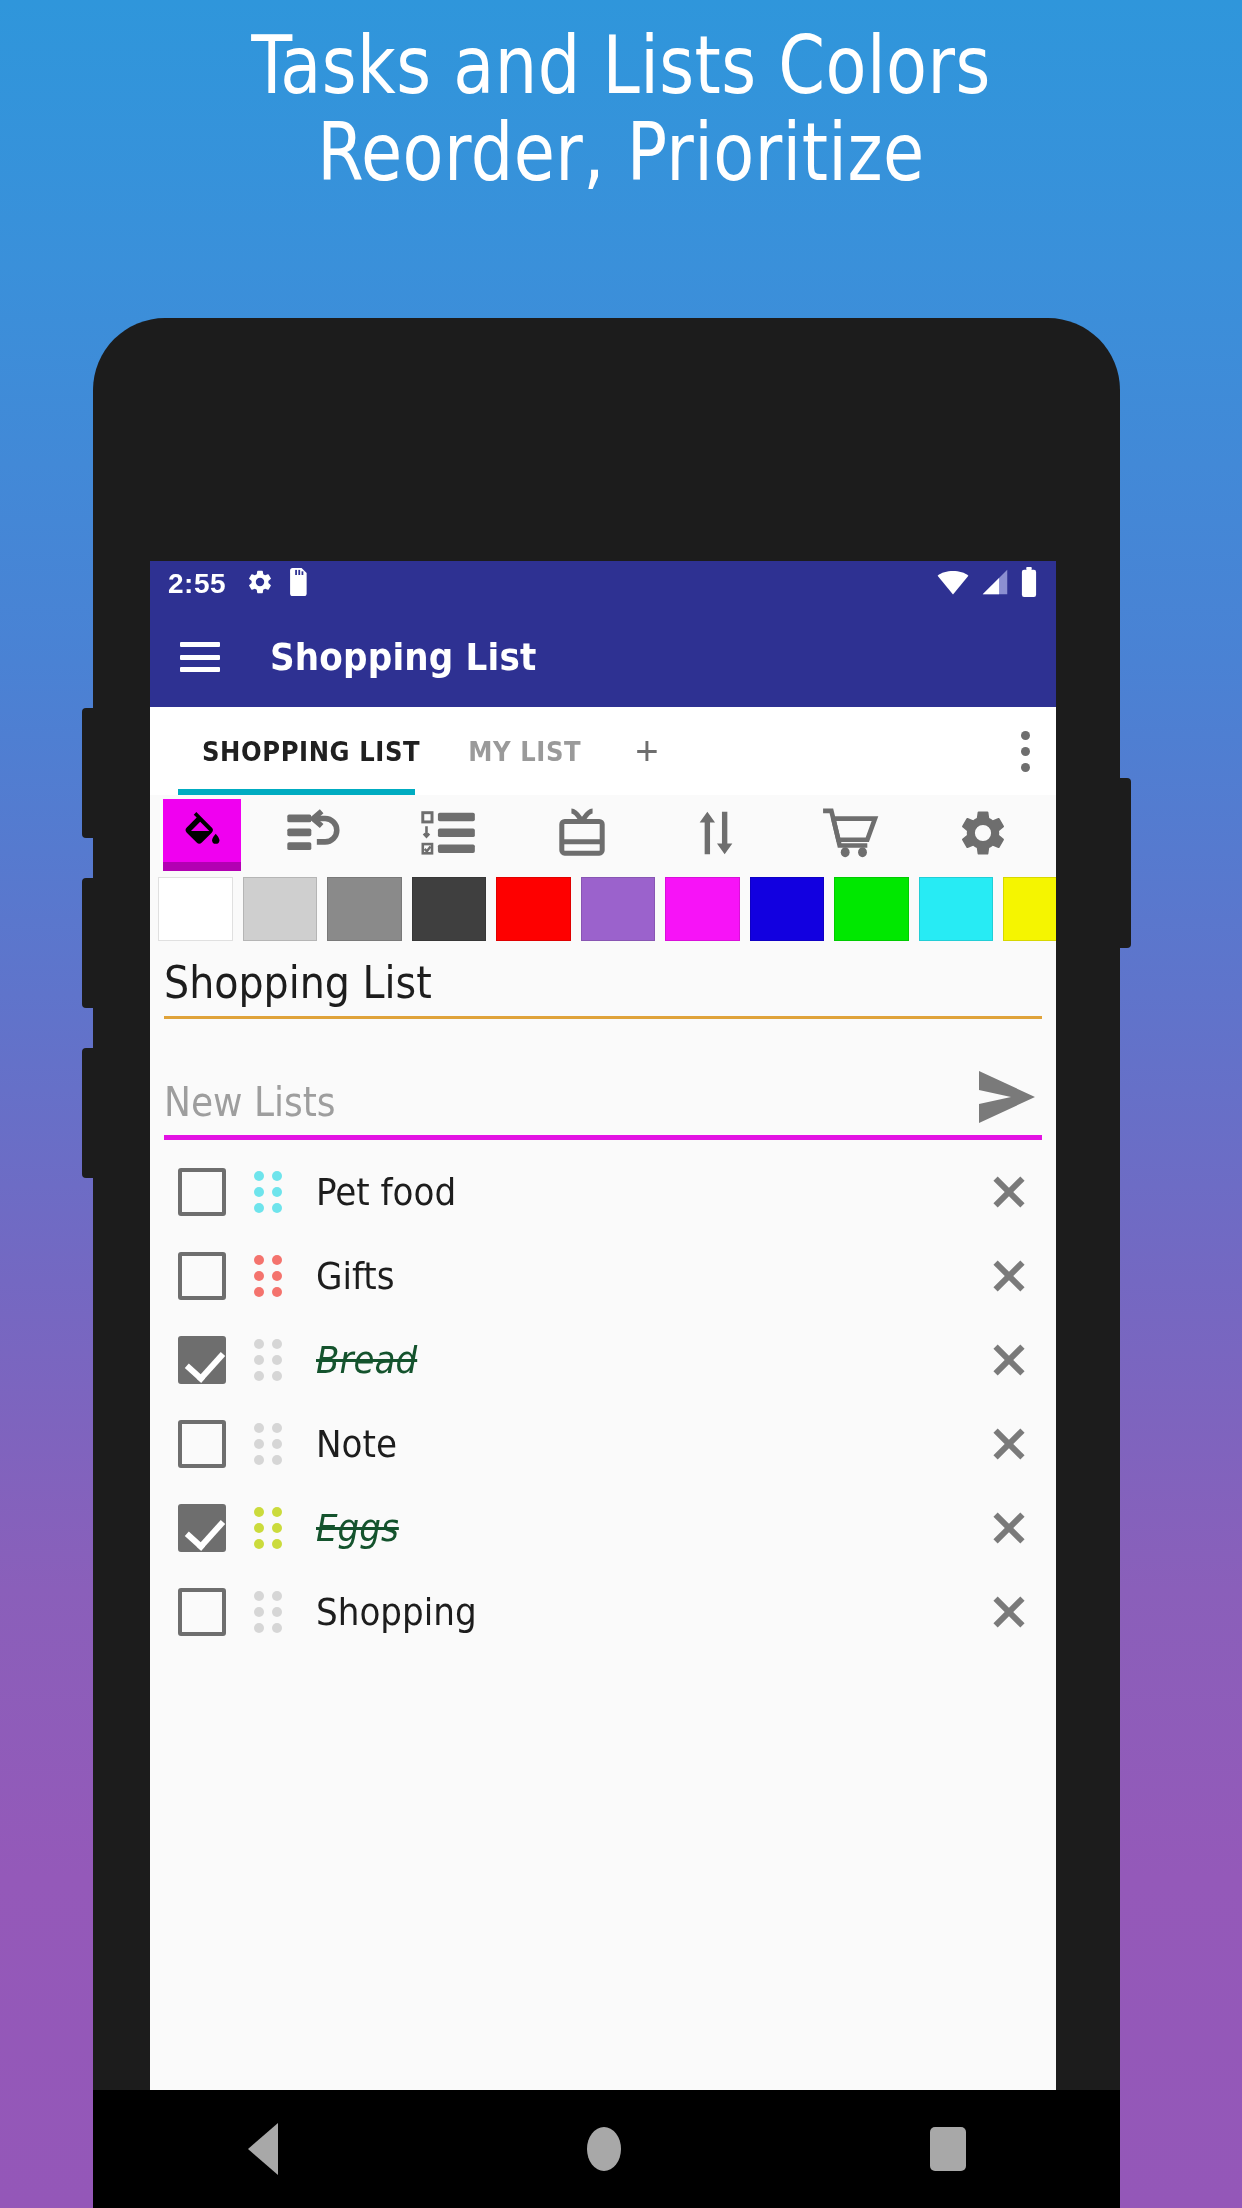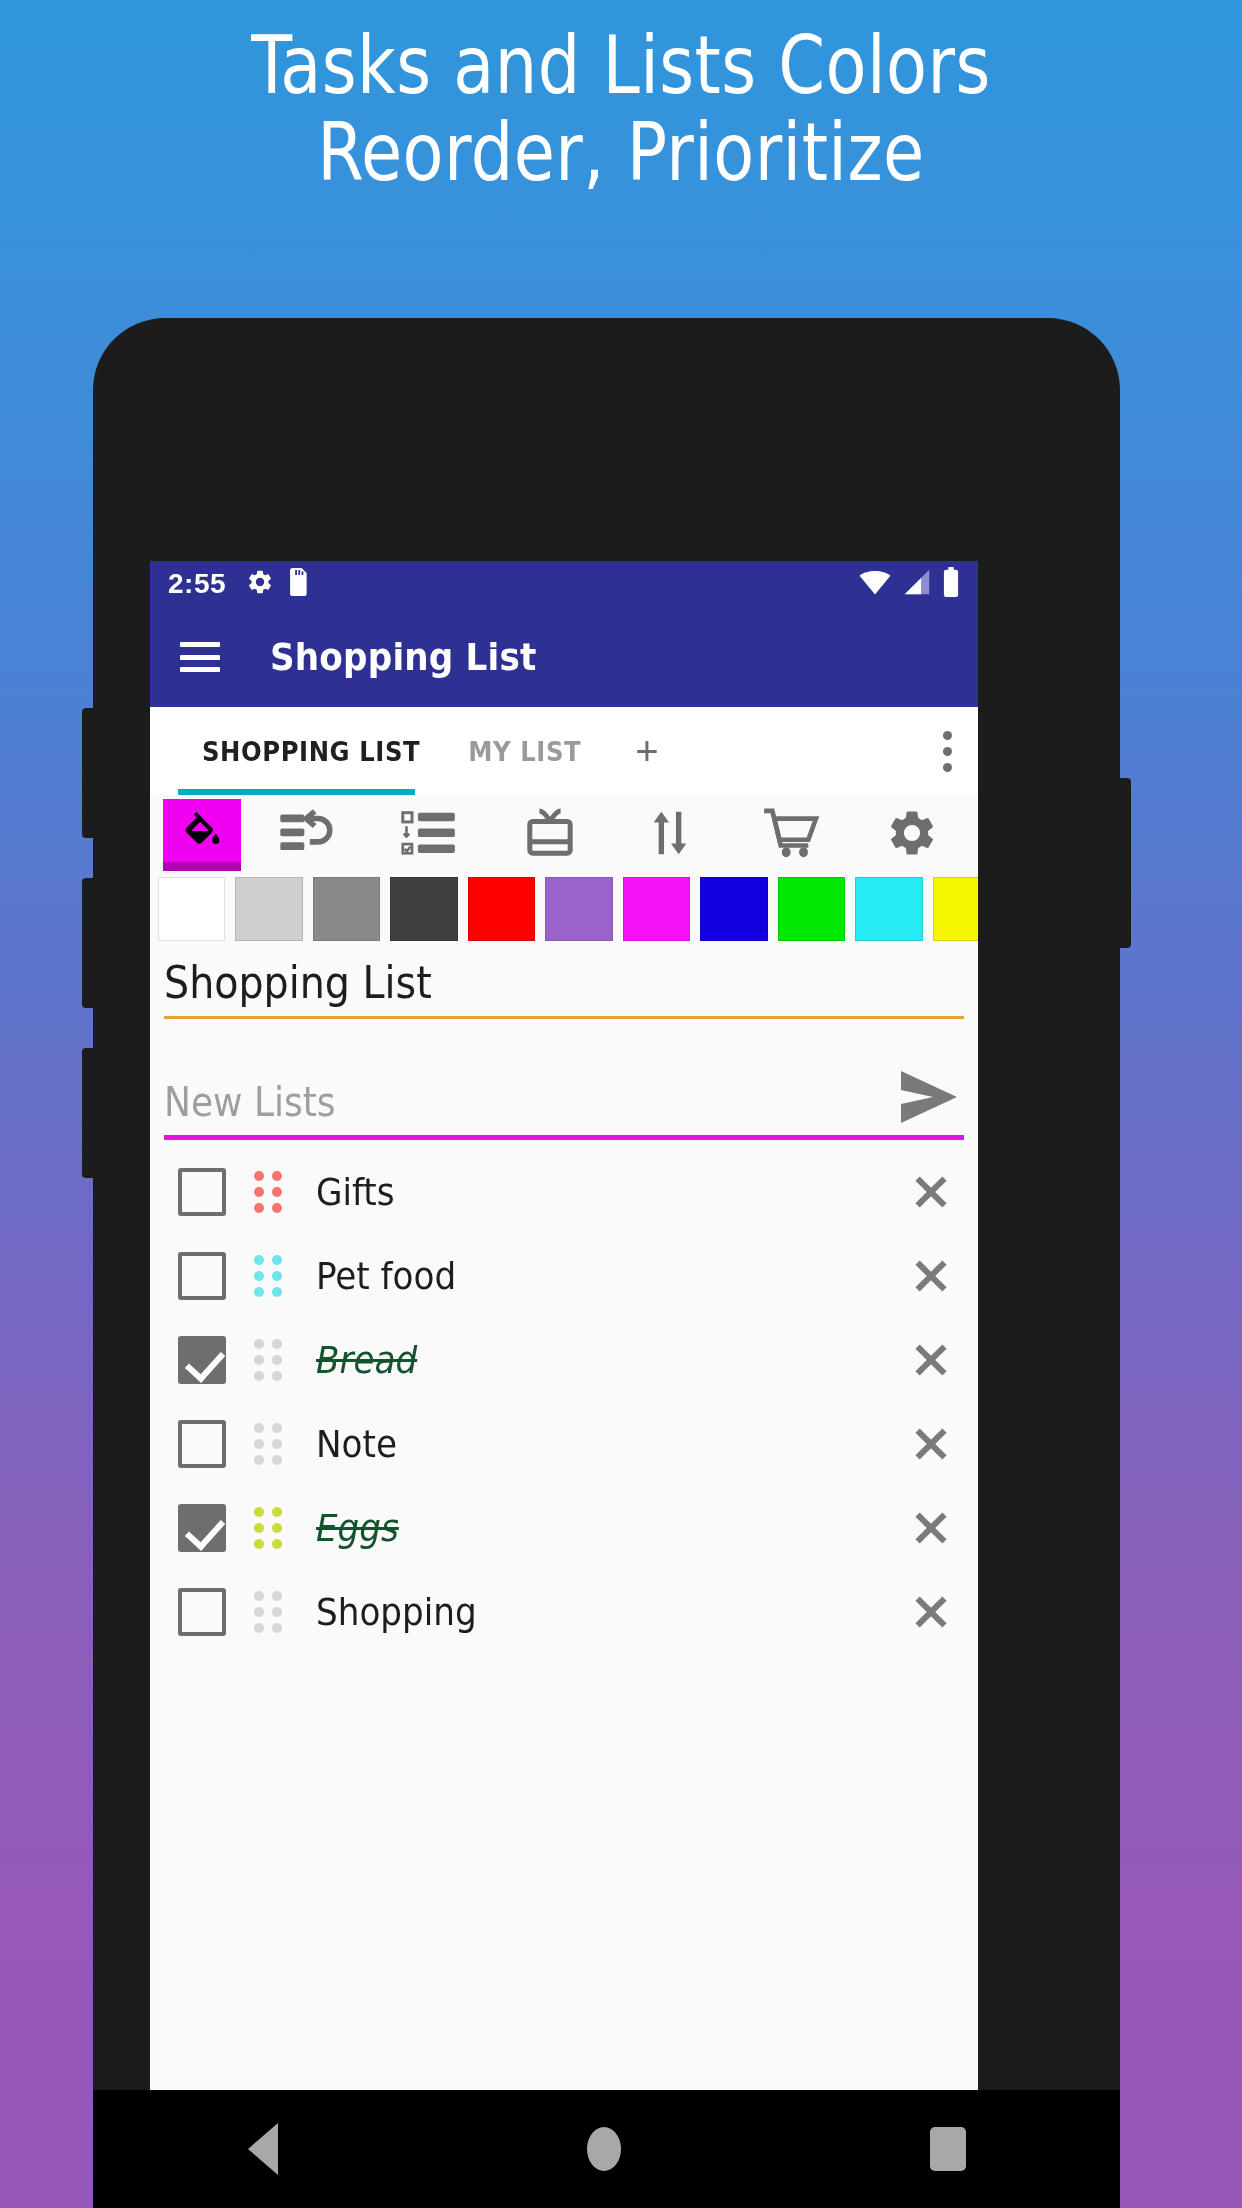--- a/index.html
+++ b/index.html
@@ -49,21 +49,21 @@
   .btn-extra  { top:730px;  height:130px; }
   .btn-power {
     position:absolute; right:-11px; top:460px;
     width:14px; height:170px; background:#1c1c1c;
     border-radius:0 4px 4px 0;
   }
 
   
   .screen {
     position:absolute; left:57px; top:243px;
-    width:828px; height:1647px;
+    width:906px; height:1647px;
     background:#fafafa;
     overflow:hidden;
   }
 
   
   .statusbar {
     height:46px; background:#2e3192;
     display:flex; align-items:center; padding:0 18px;
     color:#fff;
   }
@@ -366,45 +366,45 @@
         </div>
       </div>
       <div class="newnote-underline"></div>
     </div>
 
     <div class="list">
 
       <div class="row">
         <div class="checkbox"></div>
         <div class="drag">
+          <i style="background:#6ee4ec"></i>
+            <i style="background:#6ee4ec"></i>
+          <i style="background:#6ee4ec"></i>
+            <i style="background:#6ee4ec"></i>
+          <i style="background:#6ee4ec"></i>
+            <i style="background:#6ee4ec"></i>
+        </div>
+        <div class="row-label">Pet food</div>
+        <div class="row-del"></div>
+      </div>
+
+      <div class="row">
+        <div class="checkbox"></div>
+        <div class="drag">
           <i style="background:#f4736d"></i>
             <i style="background:#f4736d"></i>
           <i style="background:#f4736d"></i>
             <i style="background:#f4736d"></i>
           <i style="background:#f4736d"></i>
             <i style="background:#f4736d"></i>
         </div>
         <div class="row-label">Gifts</div>
         <div class="row-del"></div>
       </div>
 
-      <div class="row">
-        <div class="checkbox"></div>
-        <div class="drag">
-          <i style="background:#6ee4ec"></i>
-            <i style="background:#6ee4ec"></i>
-          <i style="background:#6ee4ec"></i>
-            <i style="background:#6ee4ec"></i>
-          <i style="background:#6ee4ec"></i>
-            <i style="background:#6ee4ec"></i>
-        </div>
-        <div class="row-label">Pet food</div>
-        <div class="row-del"></div>
-      </div>
-
       <div class="row done">
         <div class="checkbox checked"></div>
         <div class="drag">
           <i style="background:#d6d6d6"></i>
             <i style="background:#d6d6d6"></i>
           <i style="background:#d6d6d6"></i>
             <i style="background:#d6d6d6"></i>
           <i style="background:#d6d6d6"></i>
             <i style="background:#d6d6d6"></i>
         </div>

